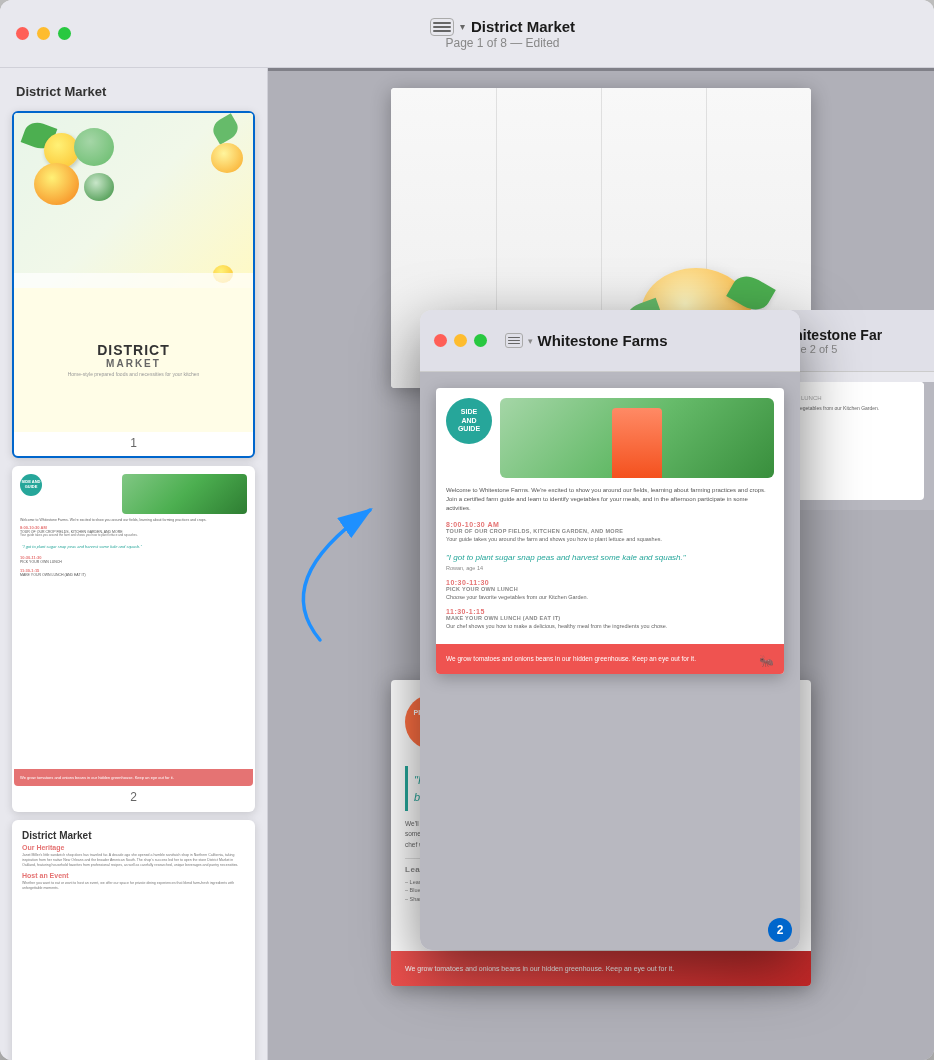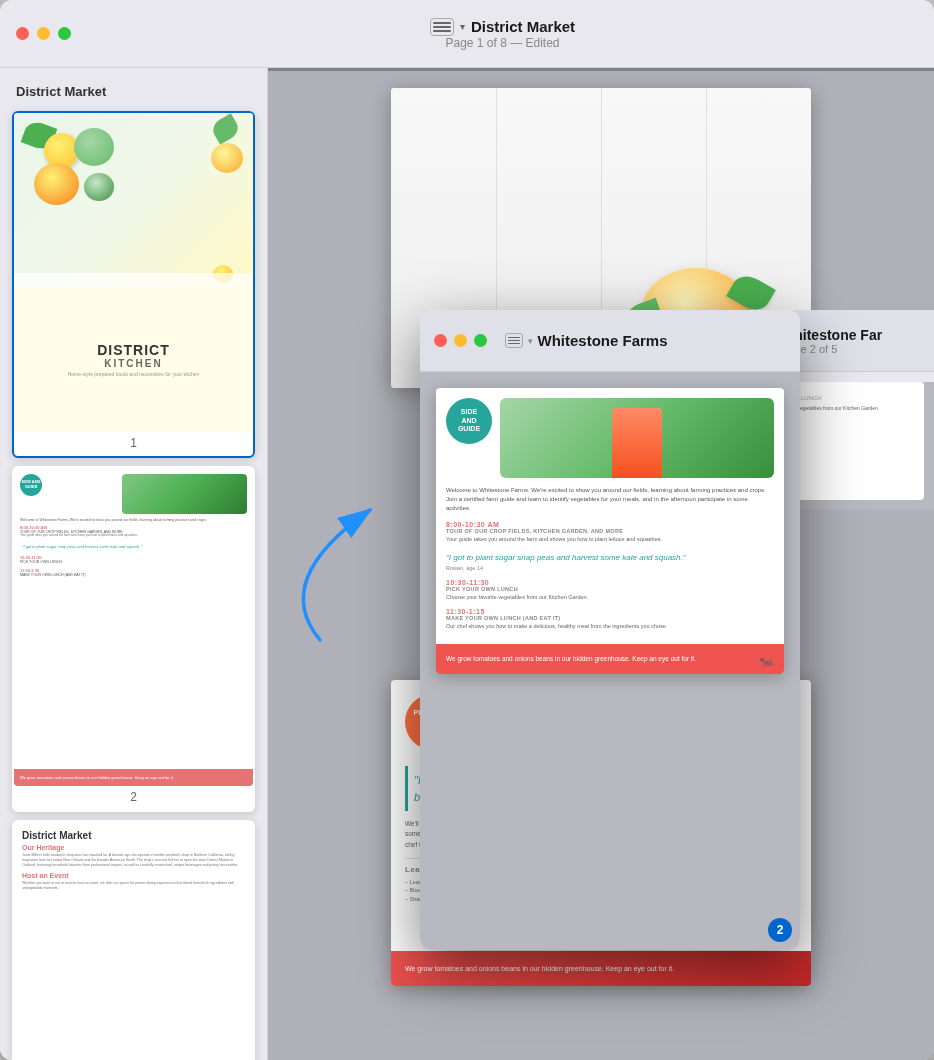--- a/index.html
+++ b/index.html
@@ -650,21 +650,21 @@
               <div style="position:absolute;top:15px;left:60px;width:40px;height:38px;background:radial-gradient(circle at 40% 35%,#a5d6a7,#66bb6a);border-radius:50%;"></div>
               <div style="position:absolute;top:30px;right:10px;width:32px;height:30px;background:radial-gradient(circle at 40% 35%,#fff59d,#f9a825);border-radius:50%;"></div>
               <div style="position:absolute;top:50px;left:20px;width:45px;height:42px;background:radial-gradient(circle at 40% 35%,#fff176,#f57f17);border-radius:50%;"></div>
               <div style="position:absolute;top:60px;left:70px;width:30px;height:28px;background:radial-gradient(circle at 40% 35%,#c8e6c9,#388e3c);border-radius:50%;"></div>
               <div style="position:absolute;bottom:5px;right:20px;width:20px;height:18px;background:radial-gradient(circle at 40% 35%,#fff176,#fbc02d);border-radius:50%;"></div>
               <div style="position:absolute;bottom:0;left:0;right:0;height:15px;background:rgba(255,255,255,0.7);"></div>
             </div>
           </div>
           <div class="thumb1-bottom">
             <div class="district-text">DISTRICT</div>
-            <div class="market-text">KITCHEN</div>
+            <div class="market-text">MARKET</div>
             <div class="sub-tagline">Home-style prepared foods and necessities for your kitchen</div>
           </div>
         </div>
       </div>
       <div class="page-num">1</div>
     </div>
 
     <div class="page-thumbnail">
       <div class="thumb-inner">
         <div class="thumb2">

